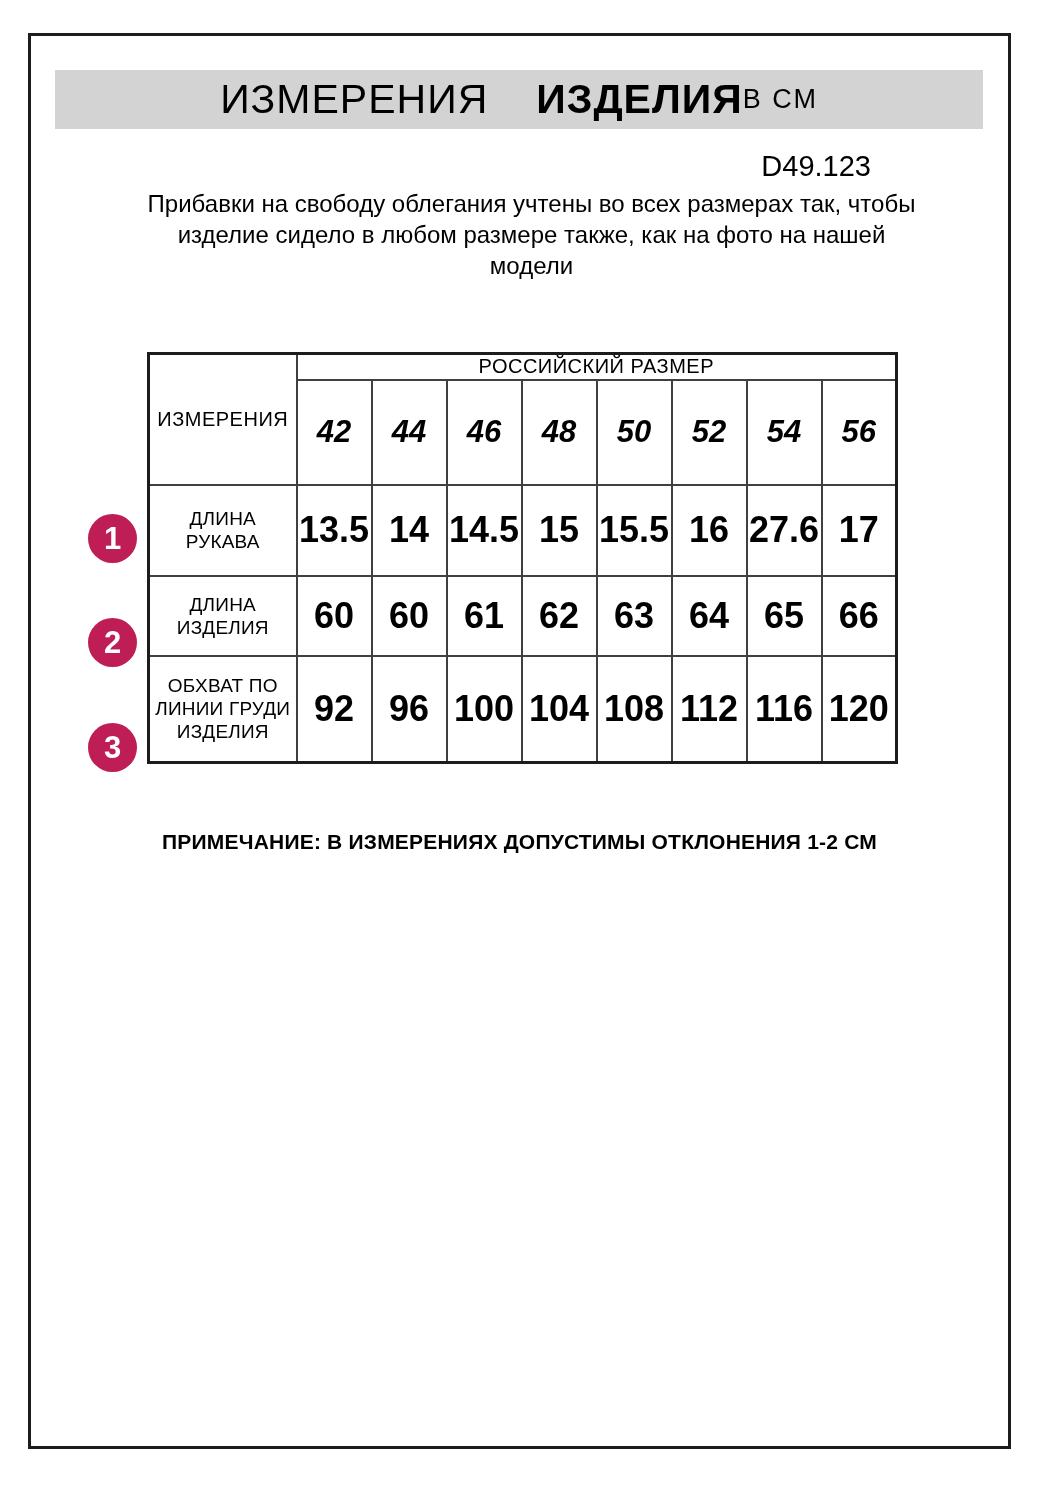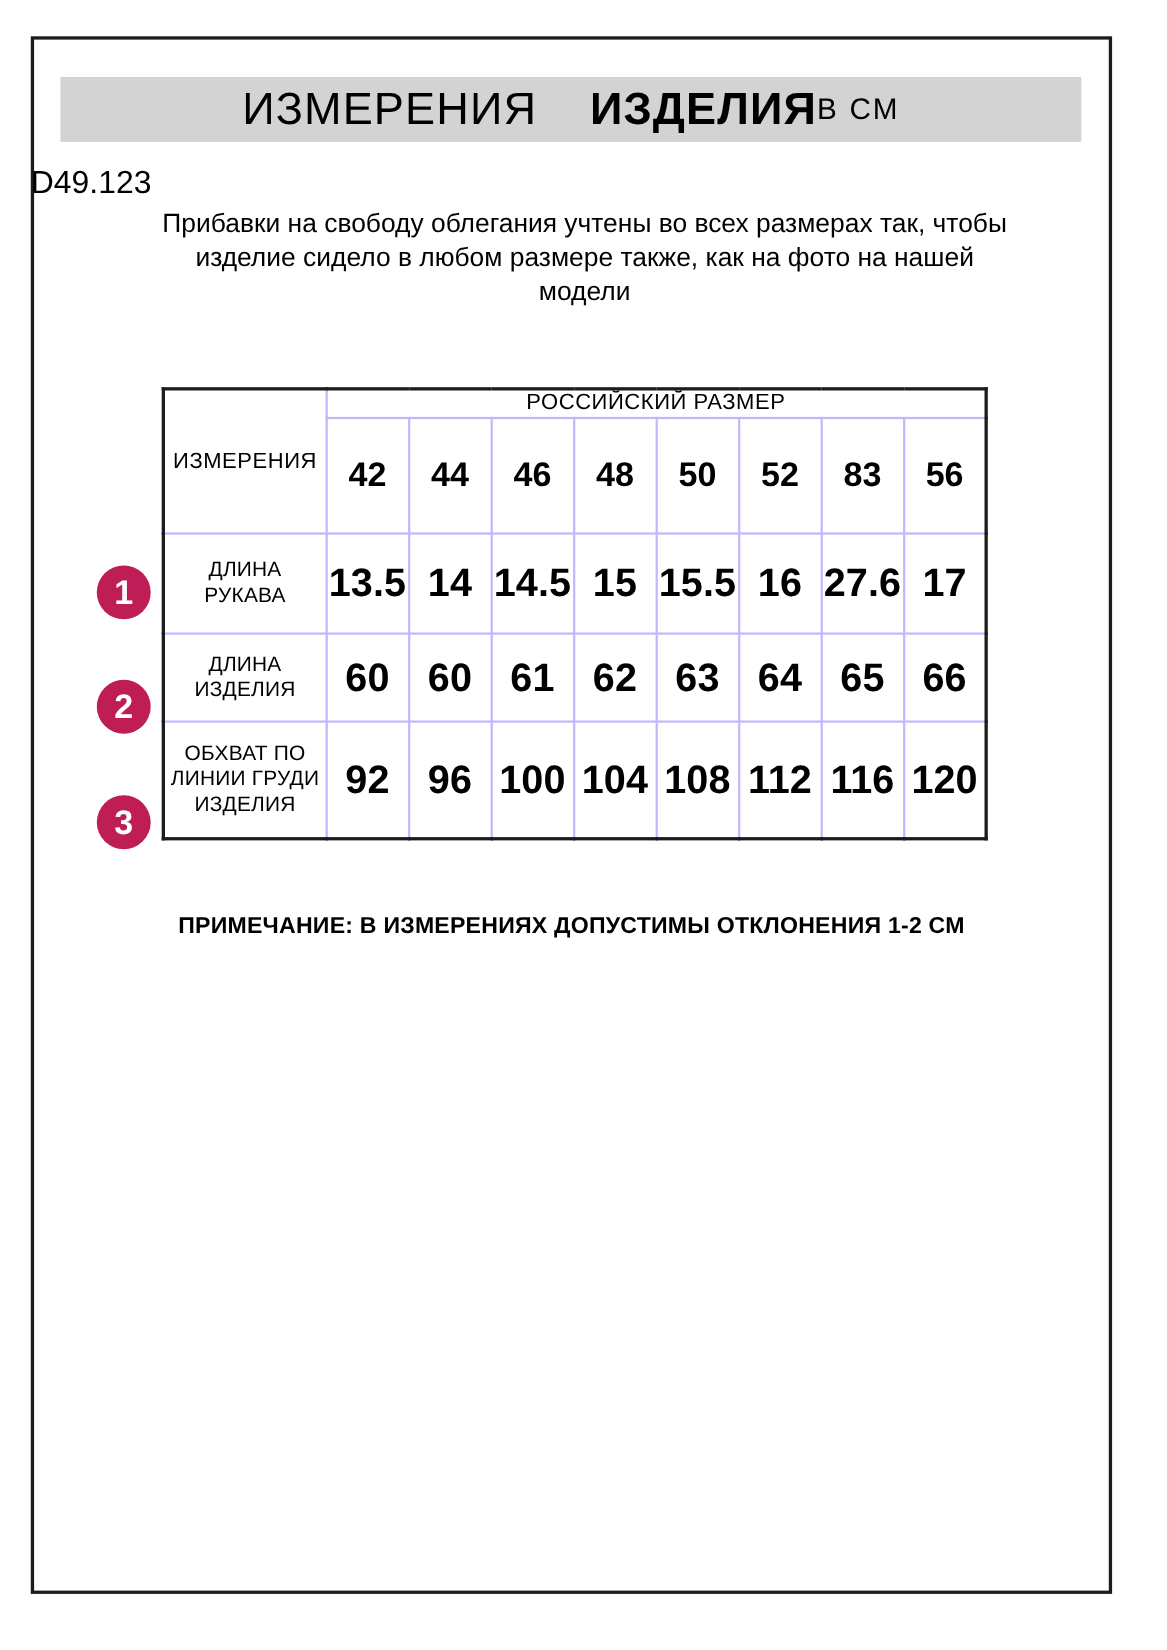--- a/index.html
+++ b/index.html
@@ -15,38 +15,38 @@
   .header-band {
     position:absolute; left:55px; top:70px; width:928px; height:59px;
     background:#d3d3d3;
     display:flex; align-items:center; justify-content:center;
   }
   .title-main { font-size:41px; font-weight:400; letter-spacing:1px; }
   .title-bold { font-size:41px; font-weight:700; margin-left:48px; letter-spacing:1px; }
   .title-unit { font-size:27px; font-weight:400; letter-spacing:2px; }
   .article-code {
     position:absolute; left:28px; top:150px; width:843px;
-    text-align:left; font-size:29px; font-weight:400;
+    text-align:right; font-size:29px; font-weight:400;
   }
   .description {
     position:absolute; left:28px; top:188px; width:983px;
     text-align:center; font-size:24px; line-height:31px; white-space:pre-line;padding-left:24px;
   }
   table.size-table {
     position:absolute; left:147px; top:352px;
     border-collapse:collapse; table-layout:fixed;
     border:3px solid #1c1c1c;
   }
   .size-table td {
-    border:2px solid #c4b5fd; text-align:center; vertical-align:middle;
+    border:2px solid #404040; text-align:center; vertical-align:middle;
     padding:0; overflow:hidden;
   }
   .corner-cell { font-size:20px; letter-spacing:0.5px; }
   .group-cell  { font-size:20px; letter-spacing:0.5px; }
-  .size-cell   { font-size:31px; font-weight:700; }
+  .size-cell   { font-size:31px; font-weight:700;font-style:italic; }
   .label-cell  { font-size:19px; line-height:23px; white-space:pre-line; letter-spacing:0.2px; }
   .value-cell  { font-size:36px;font-weight:bold; }
   .badge {
     position:absolute; left:88px; width:49px; height:49px; border-radius:50%;
     color:#fff; font-size:31px; font-weight:700;
     display:flex; align-items:center; justify-content:center;
   }
   .badge-1 { top:514px; }
   .badge-2 { top:618px; }
   .badge-3 { top:723px; }
@@ -89,21 +89,21 @@
     <td rowspan="2" class="corner-cell">ИЗМЕРЕНИЯ</td>
     <td colspan="8" class="group-cell">РОССИЙСКИЙ РАЗМЕР</td>
   </tr>
   <tr style="height:105px">
     <td class="size-cell">42</td>
     <td class="size-cell">44</td>
     <td class="size-cell">46</td>
     <td class="size-cell">48</td>
     <td class="size-cell">50</td>
     <td class="size-cell">52</td>
-    <td class="size-cell">83</td>
+    <td class="size-cell">54</td>
     <td class="size-cell">56</td>
   </tr>
   <tr style="height:91px">
     <td class="label-cell">ДЛИНА РУКАВА</td>
     <td class="value-cell">13.5</td>
     <td class="value-cell">14</td>
     <td class="value-cell">14.5</td>
     <td class="value-cell">15</td>
     <td class="value-cell">15.5</td>
     <td class="value-cell">16</td>

